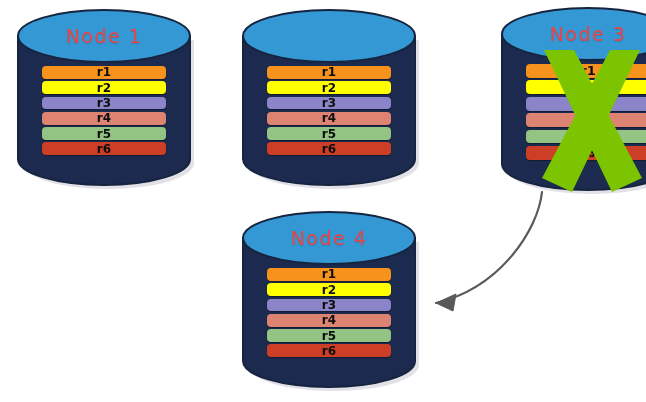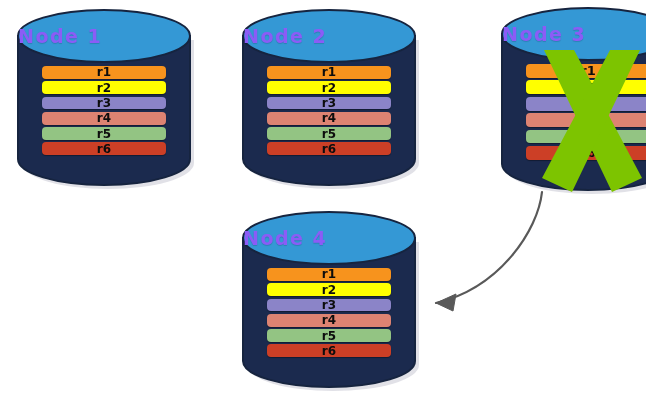--- a/index.html
+++ b/index.html
@@ -25,22 +25,23 @@
   }
   .node svg {
     position: absolute;
     left: 0; top: 0;
     overflow: visible;
   }
   .node-label {
     position: absolute;
     left: 0;
     width: 100%;
-    color: #8b5cf6;
-    font-weight: bold;
+    text-align: center;
+    color: #ef4444;
+    font-weight: normal;
     letter-spacing: 1.5px;
     text-shadow: 0 1px 1px rgba(0,0,0,0.15);
     pointer-events: none;
     white-space: nowrap;
   }
   .rows {
     position: absolute;
     left: 0;
     width: 100%;
   }
@@ -89,21 +90,20 @@
           <div class="row-bar" style="background: rgb(147, 196, 131); width: 124px; height: 12.8px; margin-bottom: 2.5px; font-size: 12px;">r5</div>
           <div class="row-bar" style="background: rgb(204, 63, 38); width: 124px; height: 12.8px; margin-bottom: 0px; font-size: 12px;">r6</div>
         </div>
       </div>
       <div class="node" style="left: 243px; top: 10px; width: 172px; height: 175px;">
         <svg width="178" height="181" viewBox="0 0 178 181">
           <path d="M 4 30 L 4 153 A 86 26 0 0 0 176 153 L 176 30 Z" fill="#c9c9d4" opacity="0.55"></path>
           <path d="M 0 26 L 0 149 A 86 26 0 0 0 172 149 L 172 26 Z" fill="#1b2a4e" stroke="#16243f" stroke-width="2"></path>
           <ellipse cx="86" cy="26" rx="86" ry="26" fill="#3498d5" stroke="#16243f" stroke-width="2"></ellipse>
         </svg>
-        <div class="node-label" style="top: 15px; font-size: 19px;">Node  2</div>
         <div class="rows" style="top: 56px;">
           <div class="row-bar" style="background: rgb(247, 147, 29); width: 124px; height: 12.8px; margin-bottom: 2.5px; font-size: 12px;">r1</div>
           <div class="row-bar" style="background: rgb(255, 255, 0); width: 124px; height: 12.8px; margin-bottom: 2.5px; font-size: 12px;">r2</div>
           <div class="row-bar" style="background: rgb(139, 132, 200); width: 124px; height: 12.8px; margin-bottom: 2.5px; font-size: 12px;">r3</div>
           <div class="row-bar" style="background: rgb(221, 131, 114); width: 124px; height: 12.8px; margin-bottom: 2.5px; font-size: 12px;">r4</div>
           <div class="row-bar" style="background: rgb(147, 196, 131); width: 124px; height: 12.8px; margin-bottom: 2.5px; font-size: 12px;">r5</div>
           <div class="row-bar" style="background: rgb(204, 63, 38); width: 124px; height: 12.8px; margin-bottom: 0px; font-size: 12px;">r6</div>
         </div>
       </div>
       <div class="node" style="left: 456px; top: 8px; width: 172px; height: 182px; margin-left: 46px;">

